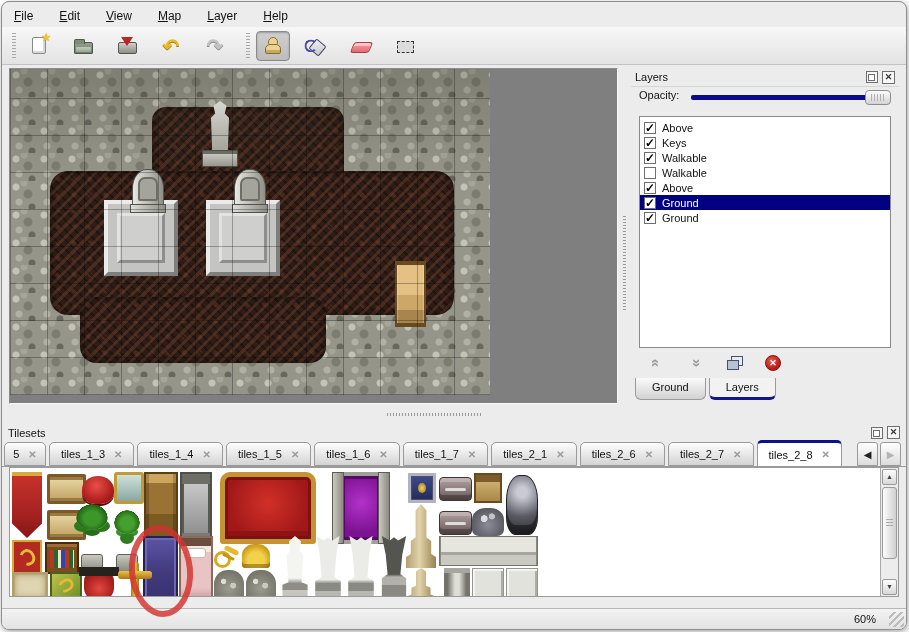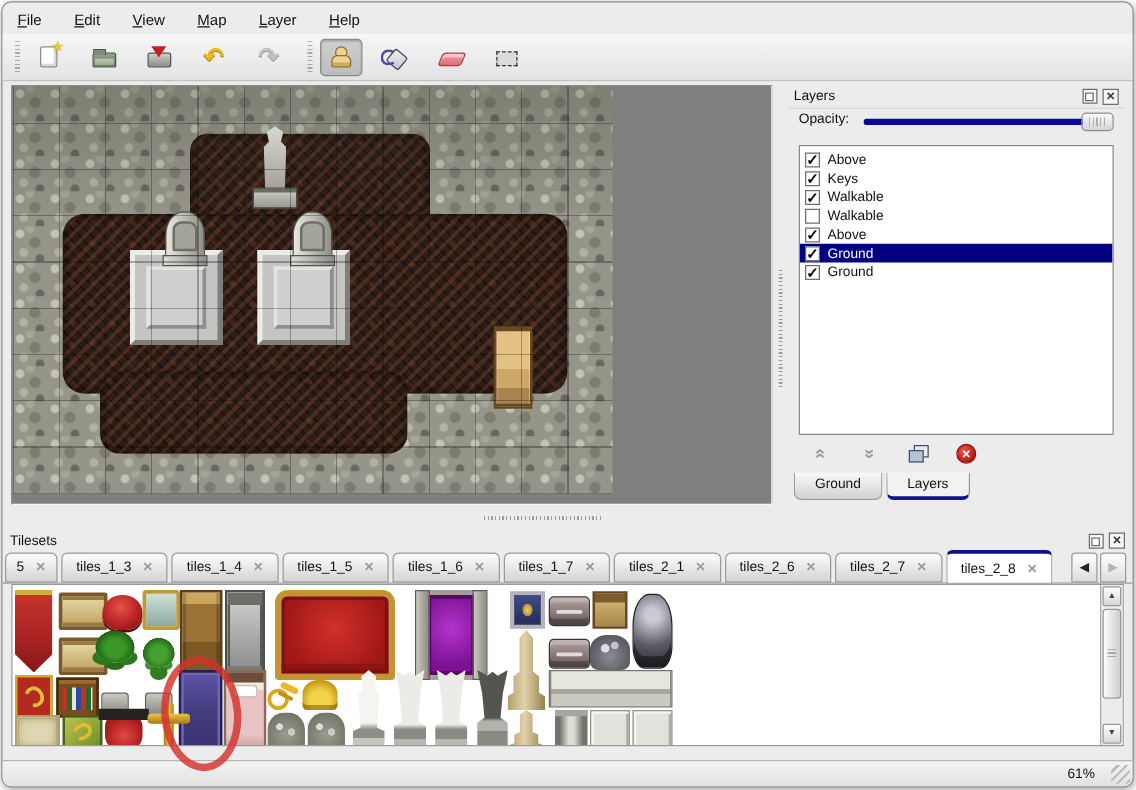--- a/index.html
+++ b/index.html
@@ -533,17 +533,17 @@
       <div class="ts-scrollbar">
         <div class="sb-btn sb-up">▲</div>
         <div class="sb-thumb"></div>
         <div class="sb-btn sb-dn">▼</div>
       </div>
     </div>
     <div class="annotation" style="left: 127px; top: 106px; width: 64px; height: 92px; border-color: rgb(210, 50, 45);"></div>
   </div>
 
   <div class="statusbar">
-    <span>61%</span>
+    <span>60%</span>
     <div class="resize-grip"></div>
   </div>
 
 </div>
 
 </body></html>

